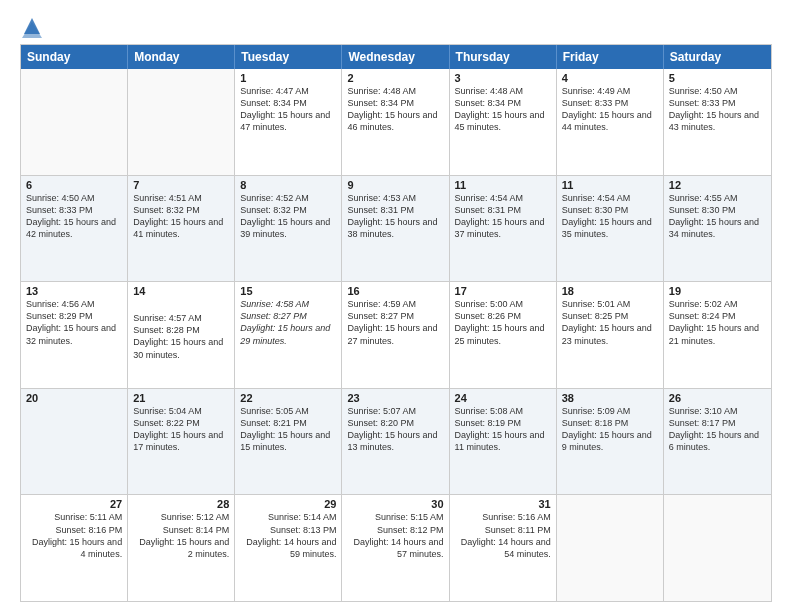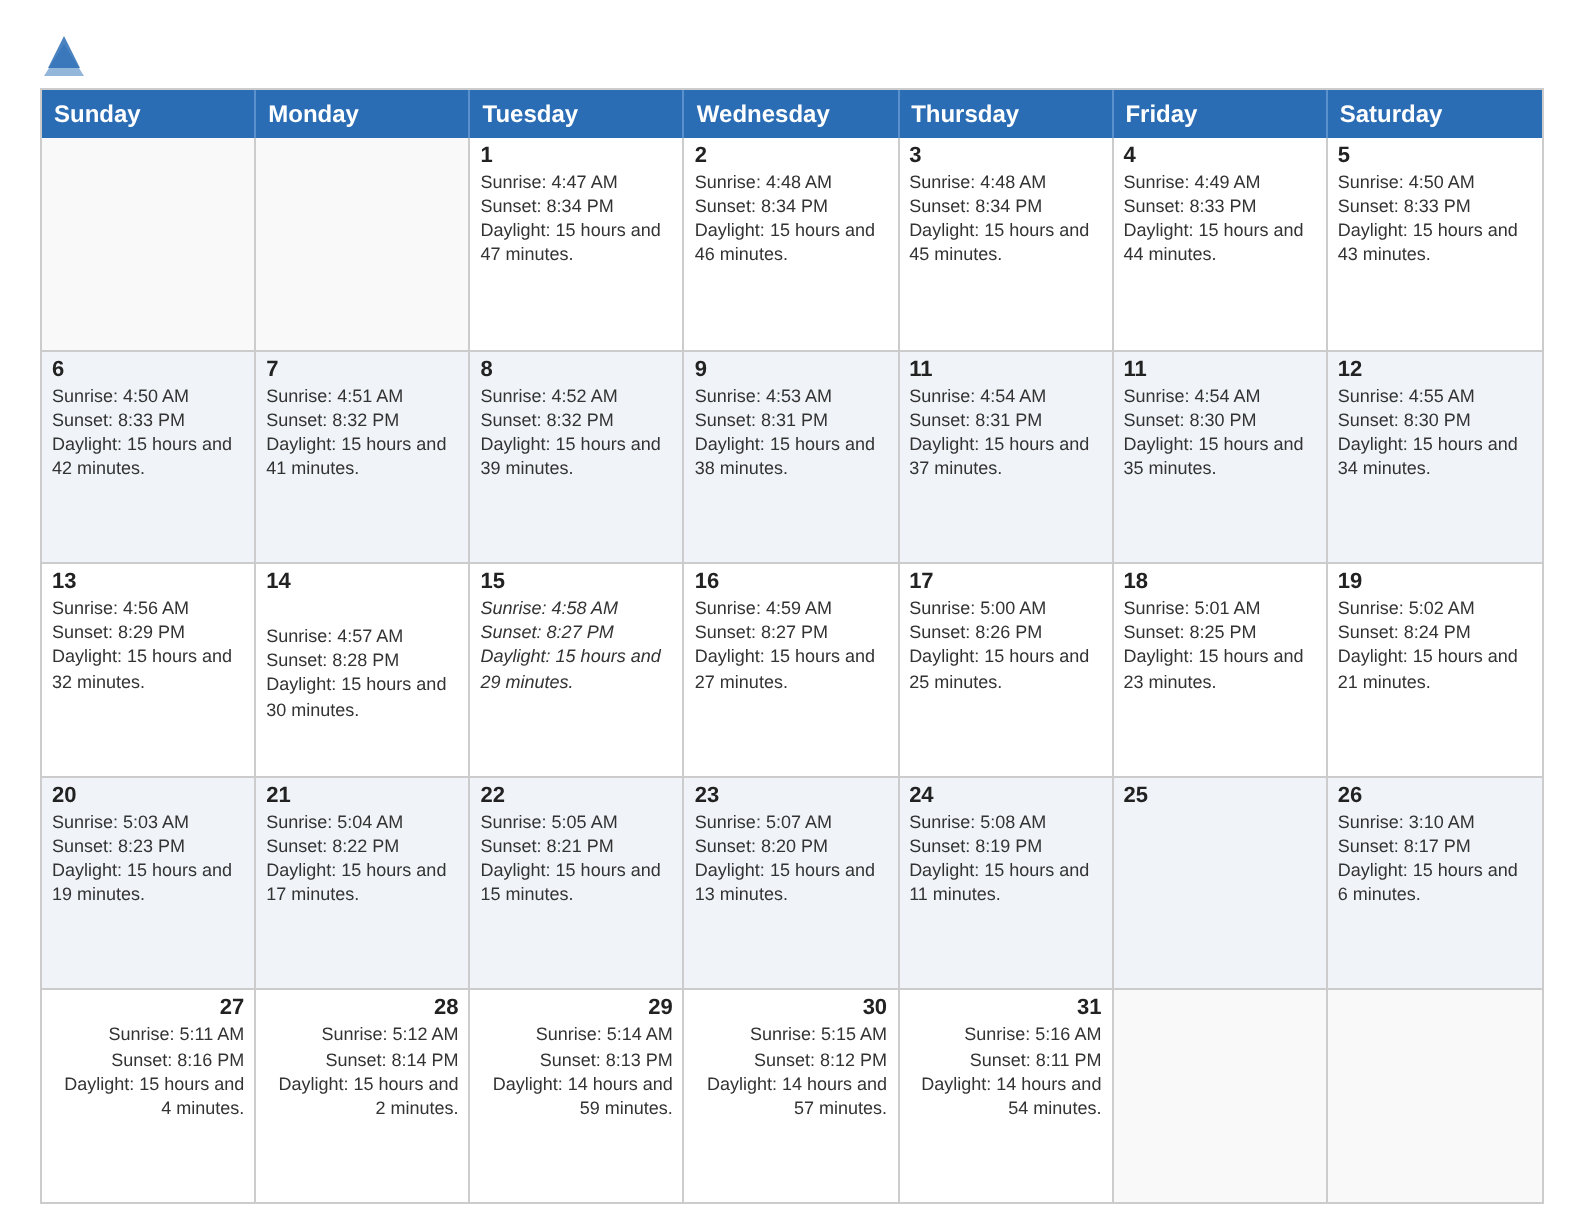--- a/index.html
+++ b/index.html
@@ -258,23 +258,20 @@
           <div class="cal-cell">
             <span class="day-num">19</span>
             <div class="cell-text" style="white-space: pre-line;">Sunrise: 5:02 AM
 Sunset: 8:24 PM
 Daylight: 15 hours and 21 minutes.</div>
           </div>
         </div>
         <div class="cal-row">
           <div class="cal-cell alt-row">
             <span class="day-num">20</span>
-            <div class="cell-text" style="white-space: pre-line;">Sunrise: 5:03 AM
-Sunset: 8:23 PM
-Daylight: 15 hours and 19 minutes.</div>
           </div>
           <div class="cal-cell alt-row">
             <span class="day-num">21</span>
             <div class="cell-text" style="white-space: pre-line;">Sunrise: 5:04 AM
 Sunset: 8:22 PM
 Daylight: 15 hours and 17 minutes.</div>
           </div>
           <div class="cal-cell alt-row">
             <span class="day-num">22</span>
             <div class="cell-text" style="white-space: pre-line;">Sunrise: 5:05 AM
@@ -287,21 +284,24 @@
 Sunset: 8:20 PM
 Daylight: 15 hours and 13 minutes.</div>
           </div>
           <div class="cal-cell alt-row">
             <span class="day-num">24</span>
             <div class="cell-text" style="white-space: pre-line;">Sunrise: 5:08 AM
 Sunset: 8:19 PM
 Daylight: 15 hours and 11 minutes.</div>
           </div>
           <div class="cal-cell alt-row">
-            <span class="day-num">25</span>
+            <span class="day-num">38</span>
+            <div class="cell-text" style="white-space: pre-line;">Sunrise: 5:09 AM
+Sunset: 8:18 PM
+Daylight: 15 hours and 9 minutes.</div>
           </div>
           <div class="cal-cell alt-row">
             <span class="day-num">26</span>
             <div class="cell-text" style="white-space: pre-line;">Sunrise: 3:10 AM
 Sunset: 8:17 PM
 Daylight: 15 hours and 6 minutes.</div>
           </div>
         </div>
         <div class="cal-row">
           <div class="cal-cell">

